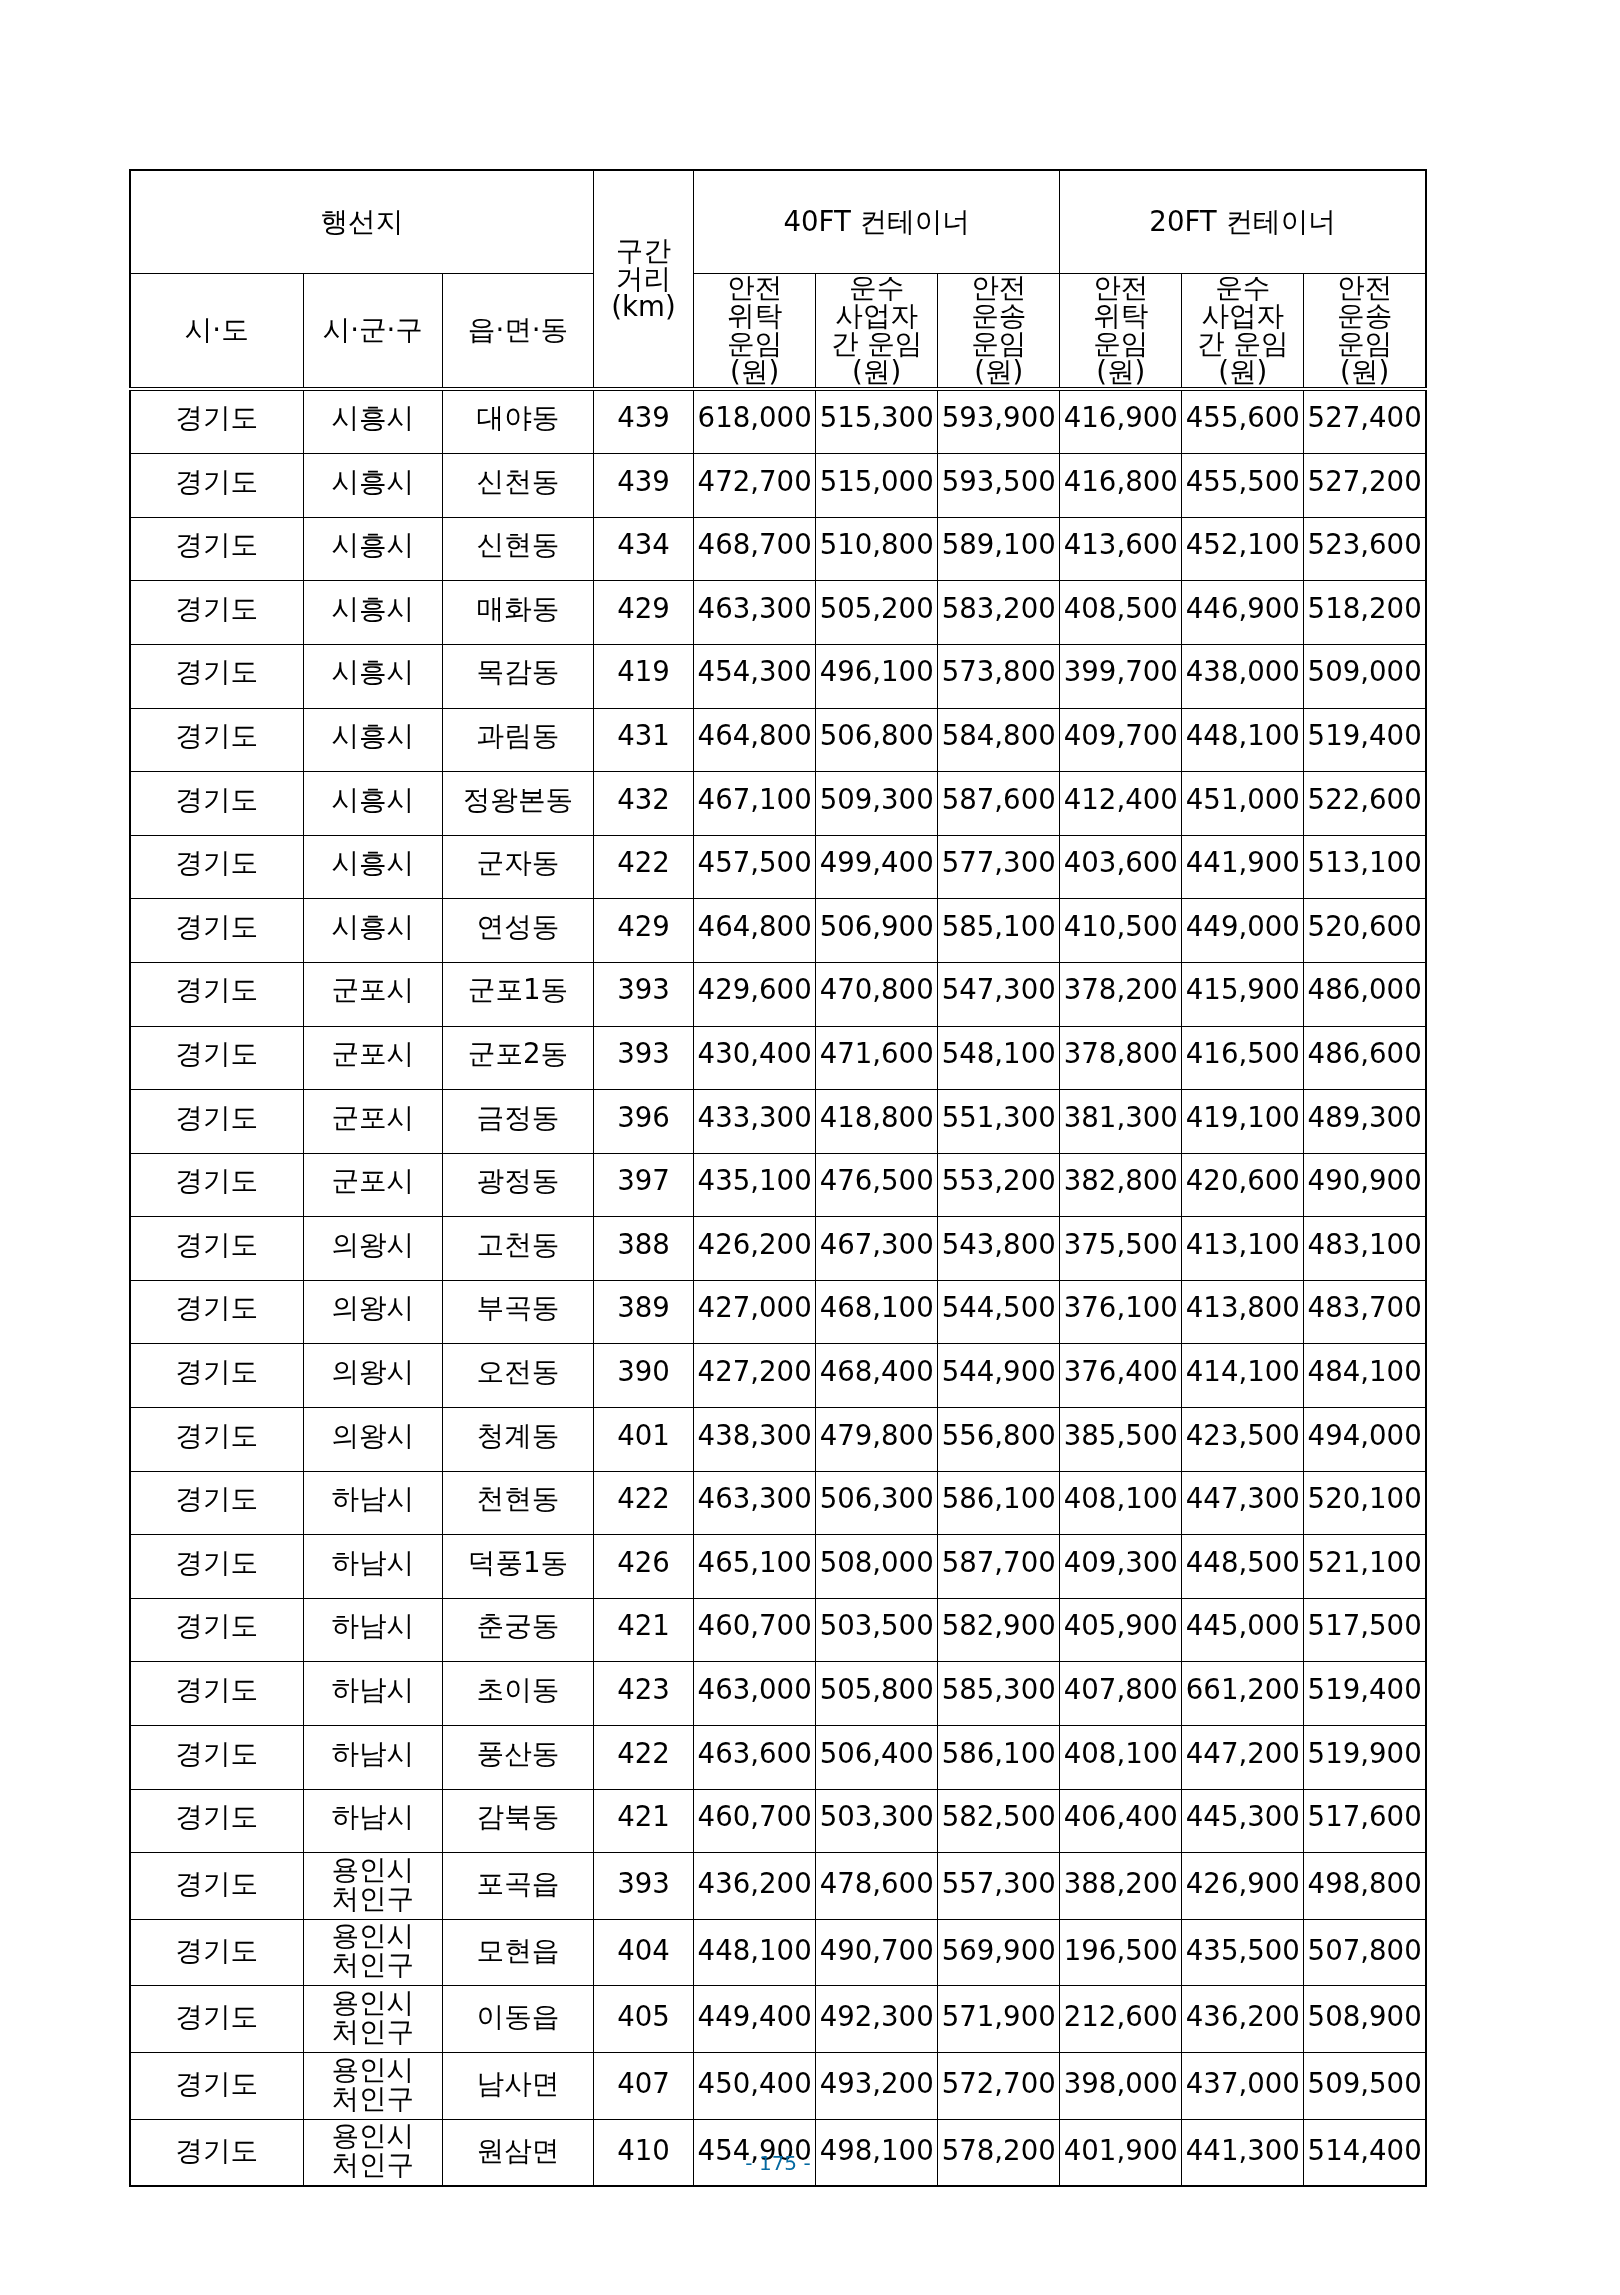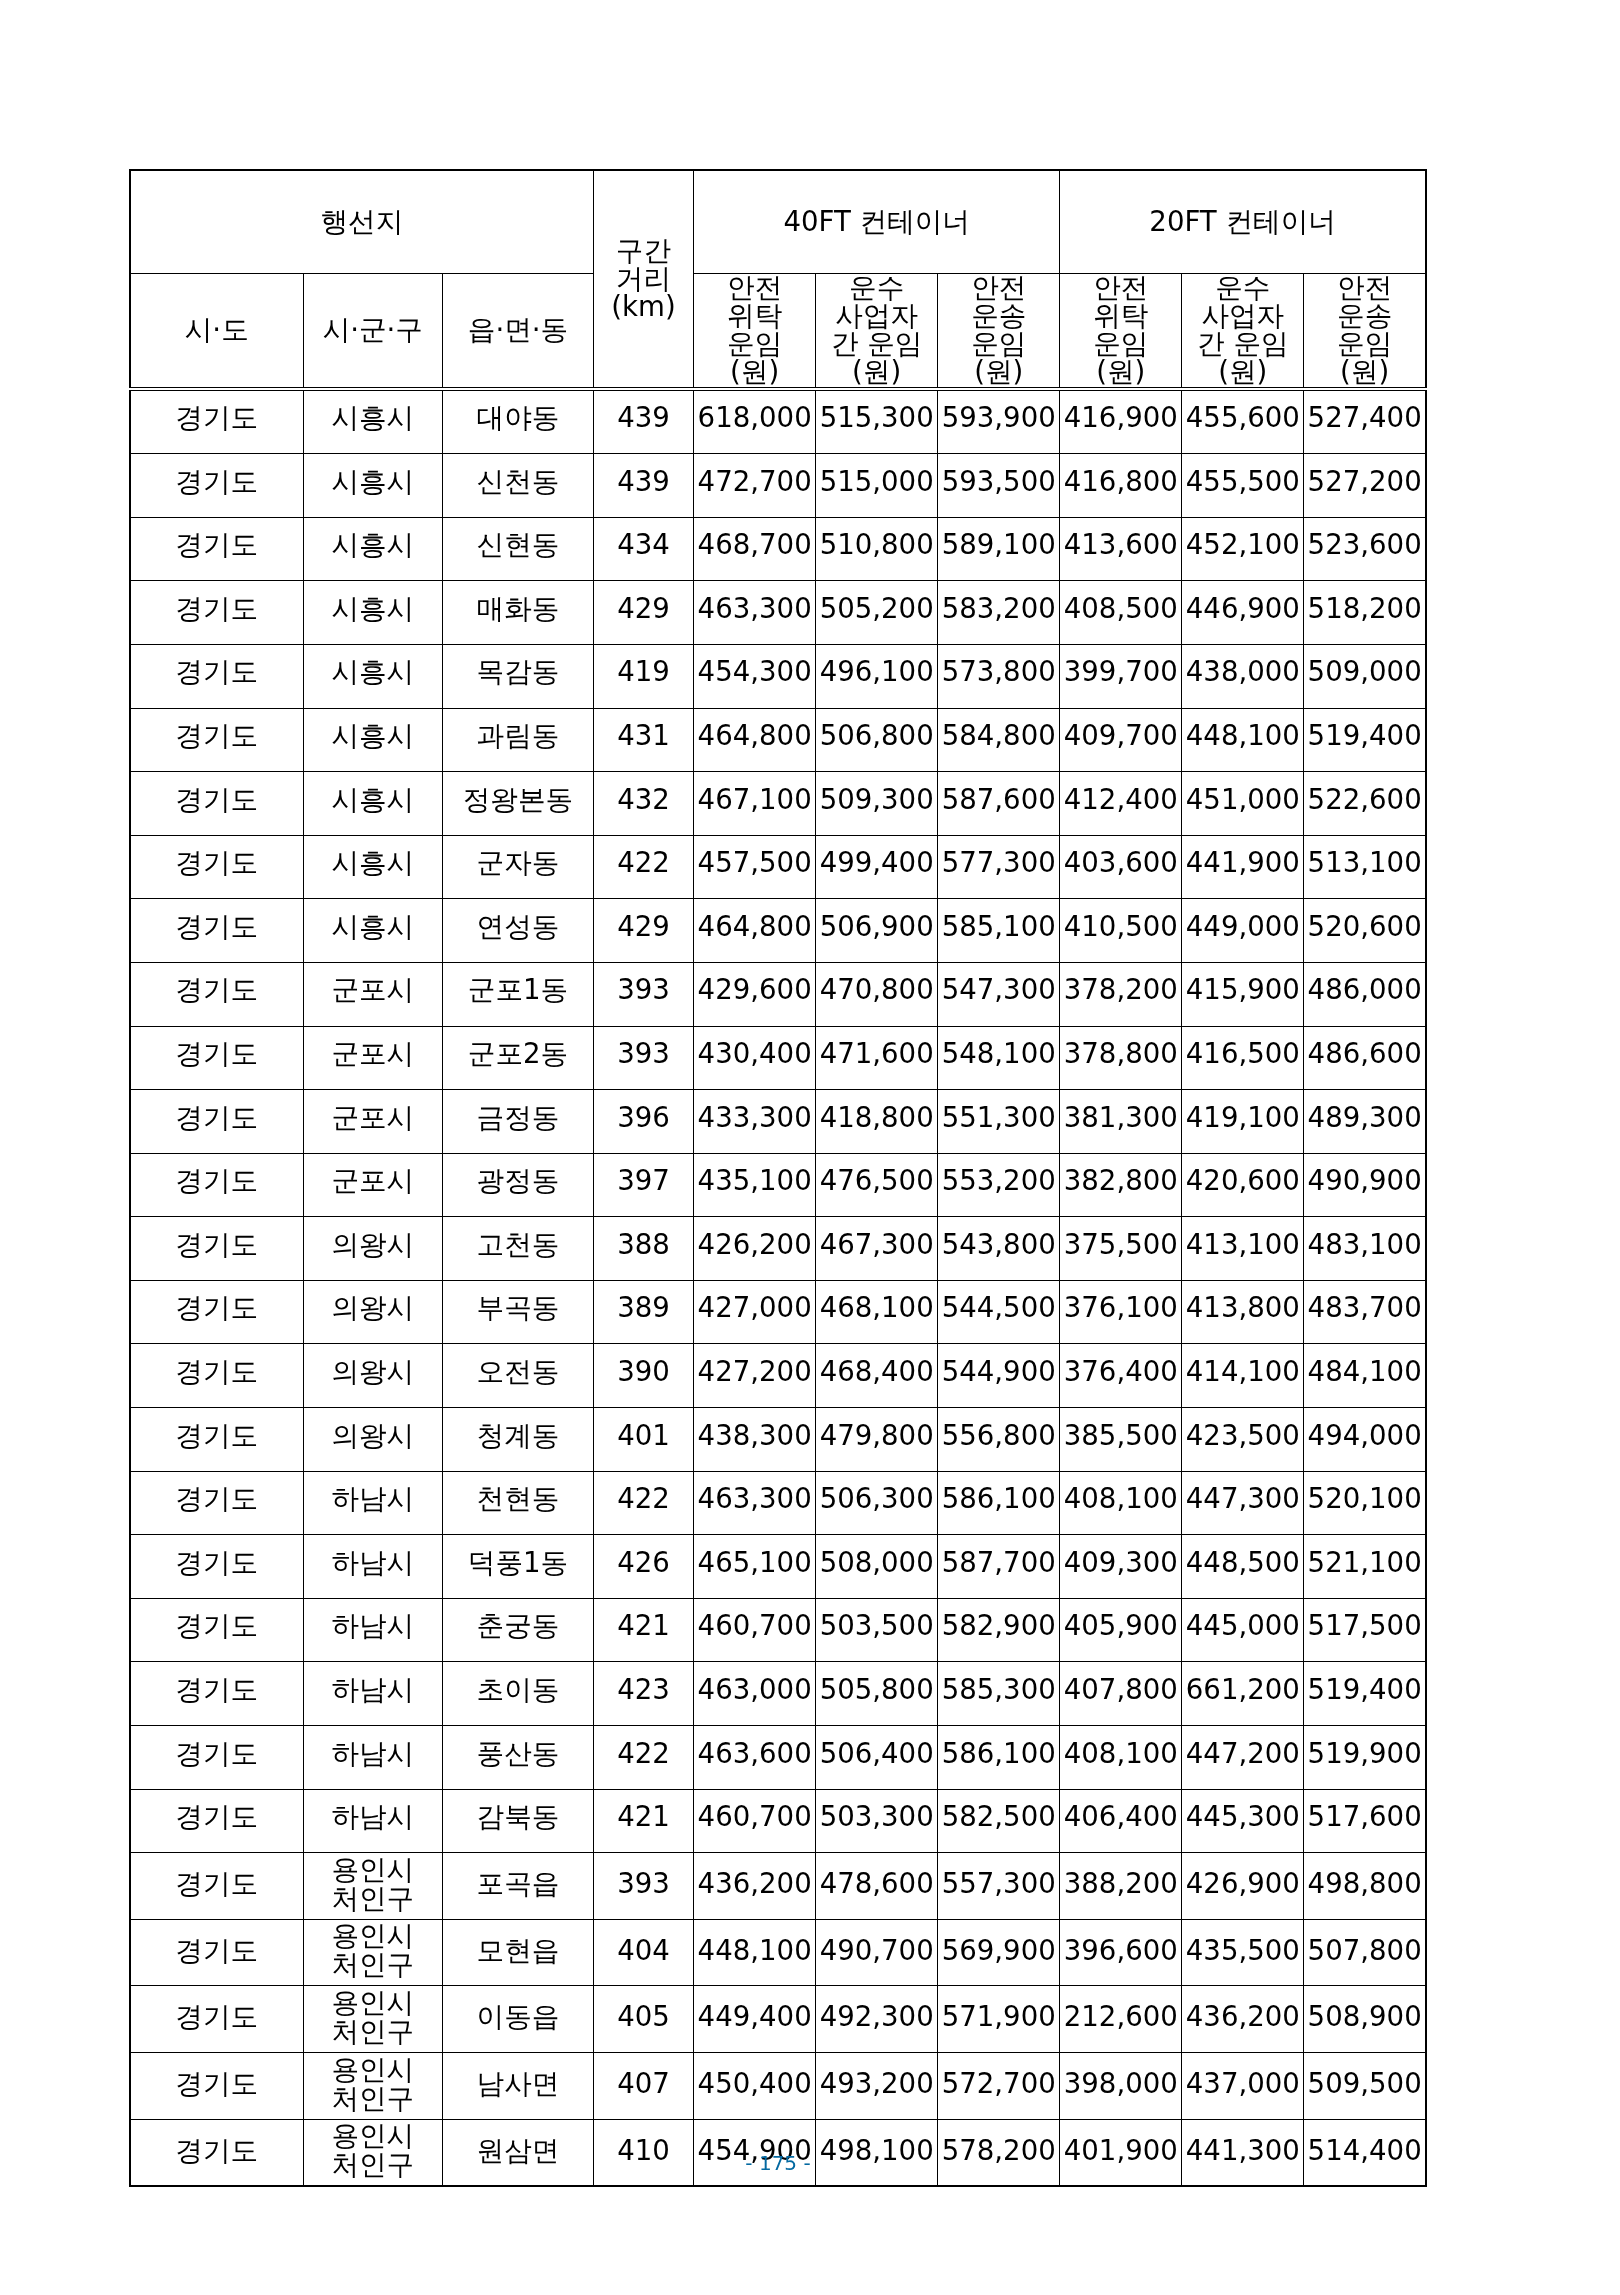--- a/index.html
+++ b/index.html
@@ -381,21 +381,21 @@
         </tr>
         <tr class="tall">
           <td>경기도</td>
           <td>용인시
 처인구</td>
           <td>모현읍</td>
           <td>404</td>
           <td>448,100</td>
           <td>490,700</td>
           <td>569,900</td>
-          <td>396,600</td>
+          <td>196,500</td>
           <td>435,500</td>
           <td>507,800</td>
         </tr>
         <tr class="tall">
           <td>경기도</td>
           <td>용인시
 처인구</td>
           <td>이동읍</td>
           <td>405</td>
           <td>449,400</td>

